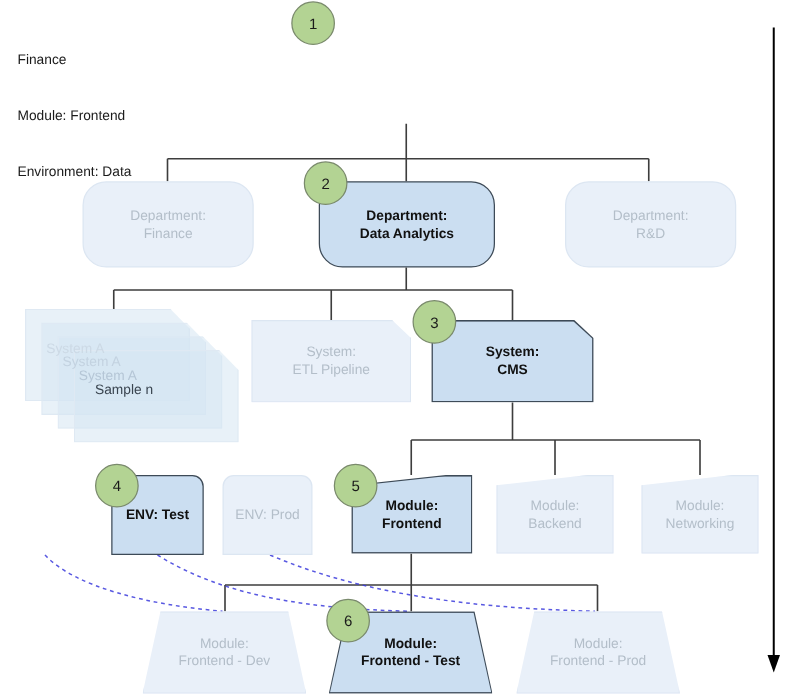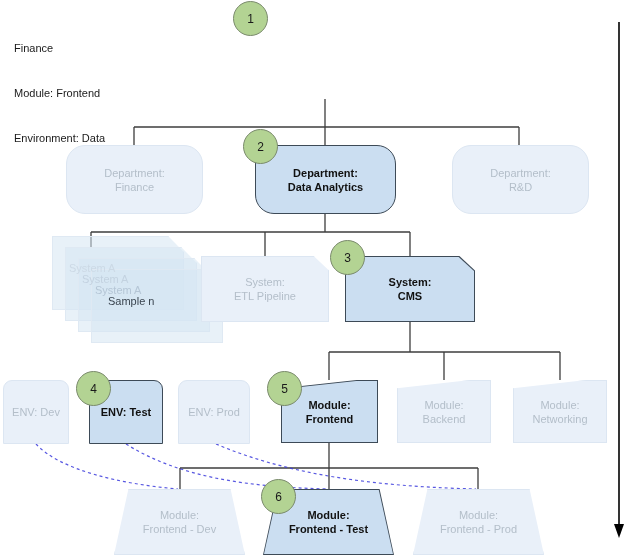--- a/index.html
+++ b/index.html
@@ -120,21 +120,21 @@
   </div>
   <div class="badge" style="left:243px;top:129px;">
     <span>2</span>
   </div>
 
   <div class="node rounded fade" style="left:452px;top:145px;width:137px;height:69px;">
     <span class="lbl">Department:
 R&amp;D</span>
   </div>
 
-  <div class="stack" style="left:20px;top:236px;width:170px;height:105px;margin-left:32px;">
+  <div class="stack" style="left:20px;top:247px;width:170px;height:105px;">
     <div class="stackcard" style="left:0px;top:0px;width:130px;height:72px;
                 clip-path:polygon(0 0,88% 0,100% 22%,100% 100%,0 100%);"></div>
     <div class="stackcard" style="left:13px;top:11px;width:130px;height:72px;
                 clip-path:polygon(0 0,88% 0,100% 22%,100% 100%,0 100%);"></div>
     <div class="stackcard" style="left:26px;top:22px;width:130px;height:72px;
                 clip-path:polygon(0 0,88% 0,100% 22%,100% 100%,0 100%);"></div>
     <div class="stackcard" style="left:39px;top:33px;width:130px;height:72px;
                 clip-path:polygon(0 0,88% 0,100% 22%,100% 100%,0 100%);"></div>
 
     <div class="stacklbl" style="left:17px;top:25px;color:#ccd9e5;">
@@ -164,23 +164,20 @@
     <div class="sysbox" style="background:#cbdef1;top:1px;left:1px;right:1px;bottom:1px;
                 width:auto;height:auto;
                 clip-path:polygon(0 0,88% 0,100% 22%,100% 100%,0 100%);"></div>
     <div class="shapetext t-hl">System:
 CMS</div>
   </div>
   <div class="badge" style="left:330px;top:240px;">
     <span>3</span>
   </div>
 
-  <div class="node rtop fade" style="left:3px;top:380px;width:66px;height:64px;">
-    <span class="lbl">ENV: Dev</span>
-  </div>
 
   <div class="node rtop hl" style="left:89px;top:380px;width:74px;height:64px;">
     <span class="lbl">ENV: Test</span>
   </div>
   <div class="badge" style="left:76px;top:371px;">
     <span>4</span>
   </div>
 
   <div class="node rtop fade" style="left:178px;top:380px;width:72px;height:64px;align-items:center;">
     <span class="lbl">ENV: Prod</span>

